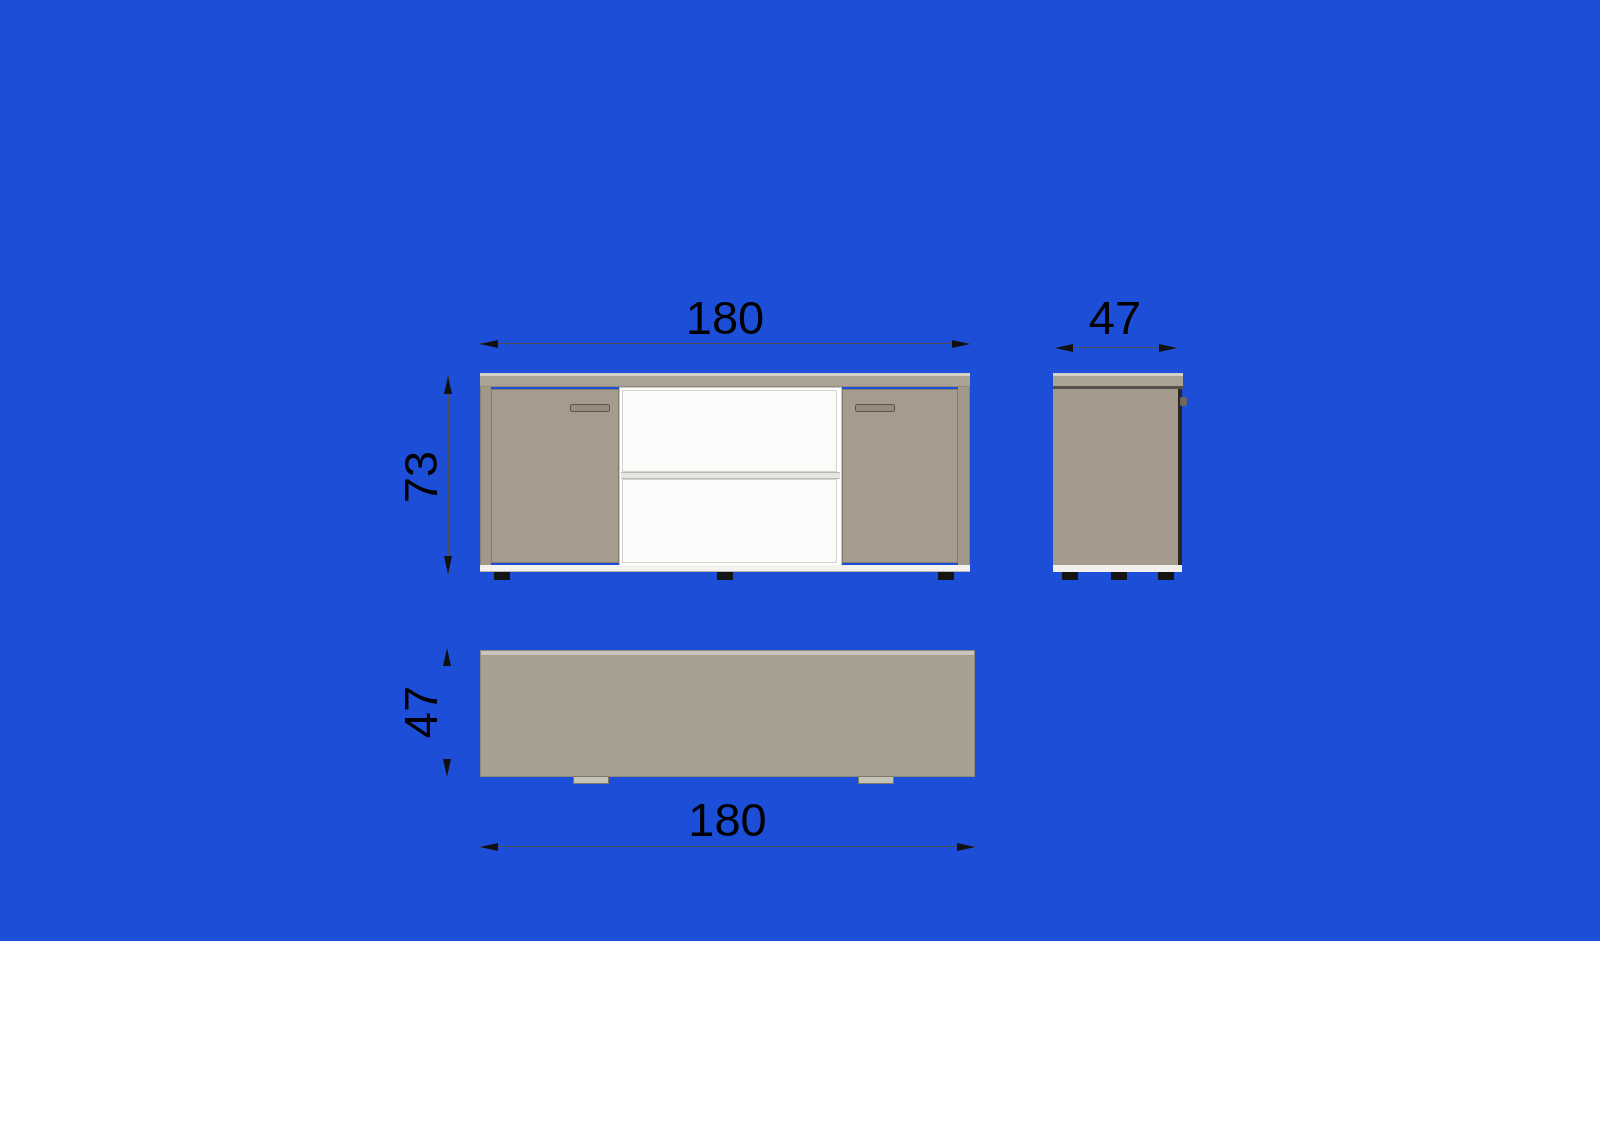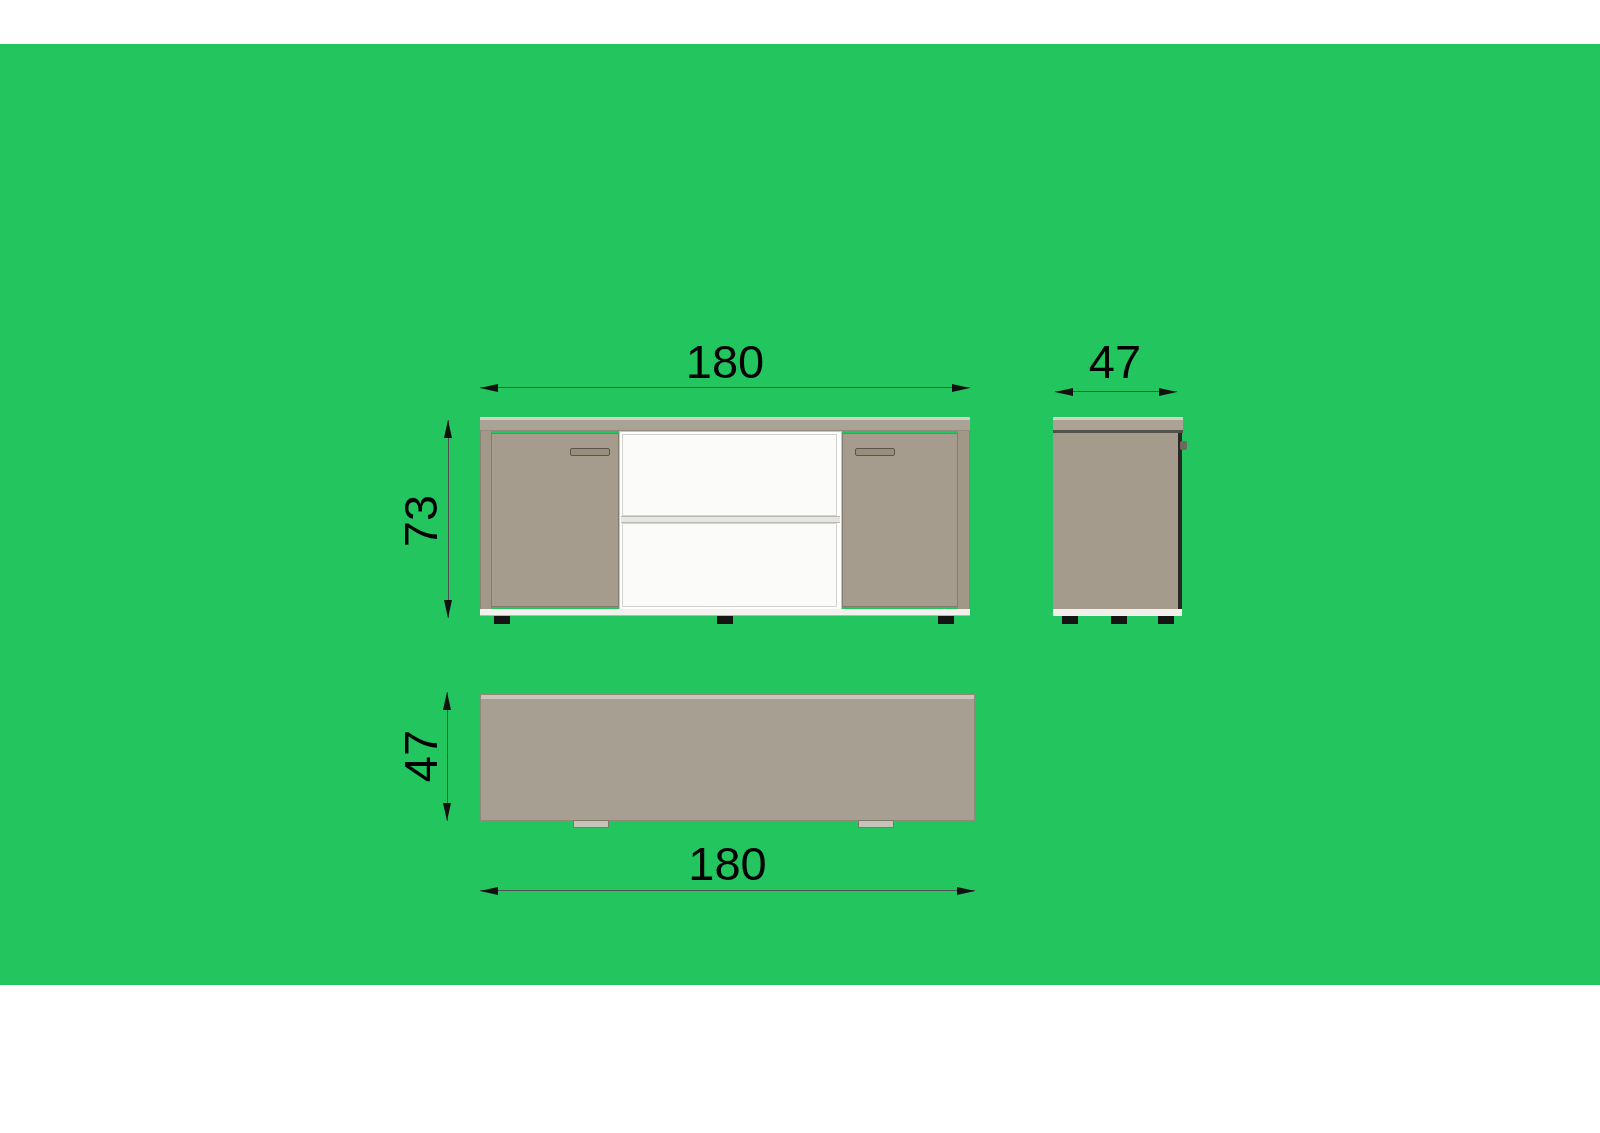--- a/index.html
+++ b/index.html
@@ -1,20 +1,19 @@
 <!DOCTYPE html>
 <html><head>
 <meta charset="utf-8">
 <style>
   html,body { margin:0; padding:0; background:#ffffff; }
   #canvas {
     position:relative; width:1600px; height:941px;
-    background:#22c55e; overflow:hidden;
+    background:#1d4ed8; overflow:hidden;
     font-family:"Liberation Sans", sans-serif;
-    margin-top:44px;
   }
   .abs { position:absolute; }
 
   
   .dim-line-h { position:absolute; height:0; border-top:1px solid #4f4f4f; }
   .dim-line-v { position:absolute; width:0;  border-left:1px solid #4f4f4f; }
   .arr { position:absolute; width:0; height:0; }
   .arr-left  { border-top:4px solid transparent; border-bottom:4px solid transparent; border-right:18px solid #111; }
   .arr-right { border-top:4px solid transparent; border-bottom:4px solid transparent; border-left:18px solid #111; }
   .arr-up    { border-left:4px solid transparent; border-right:4px solid transparent; border-bottom:18px solid #111; }

